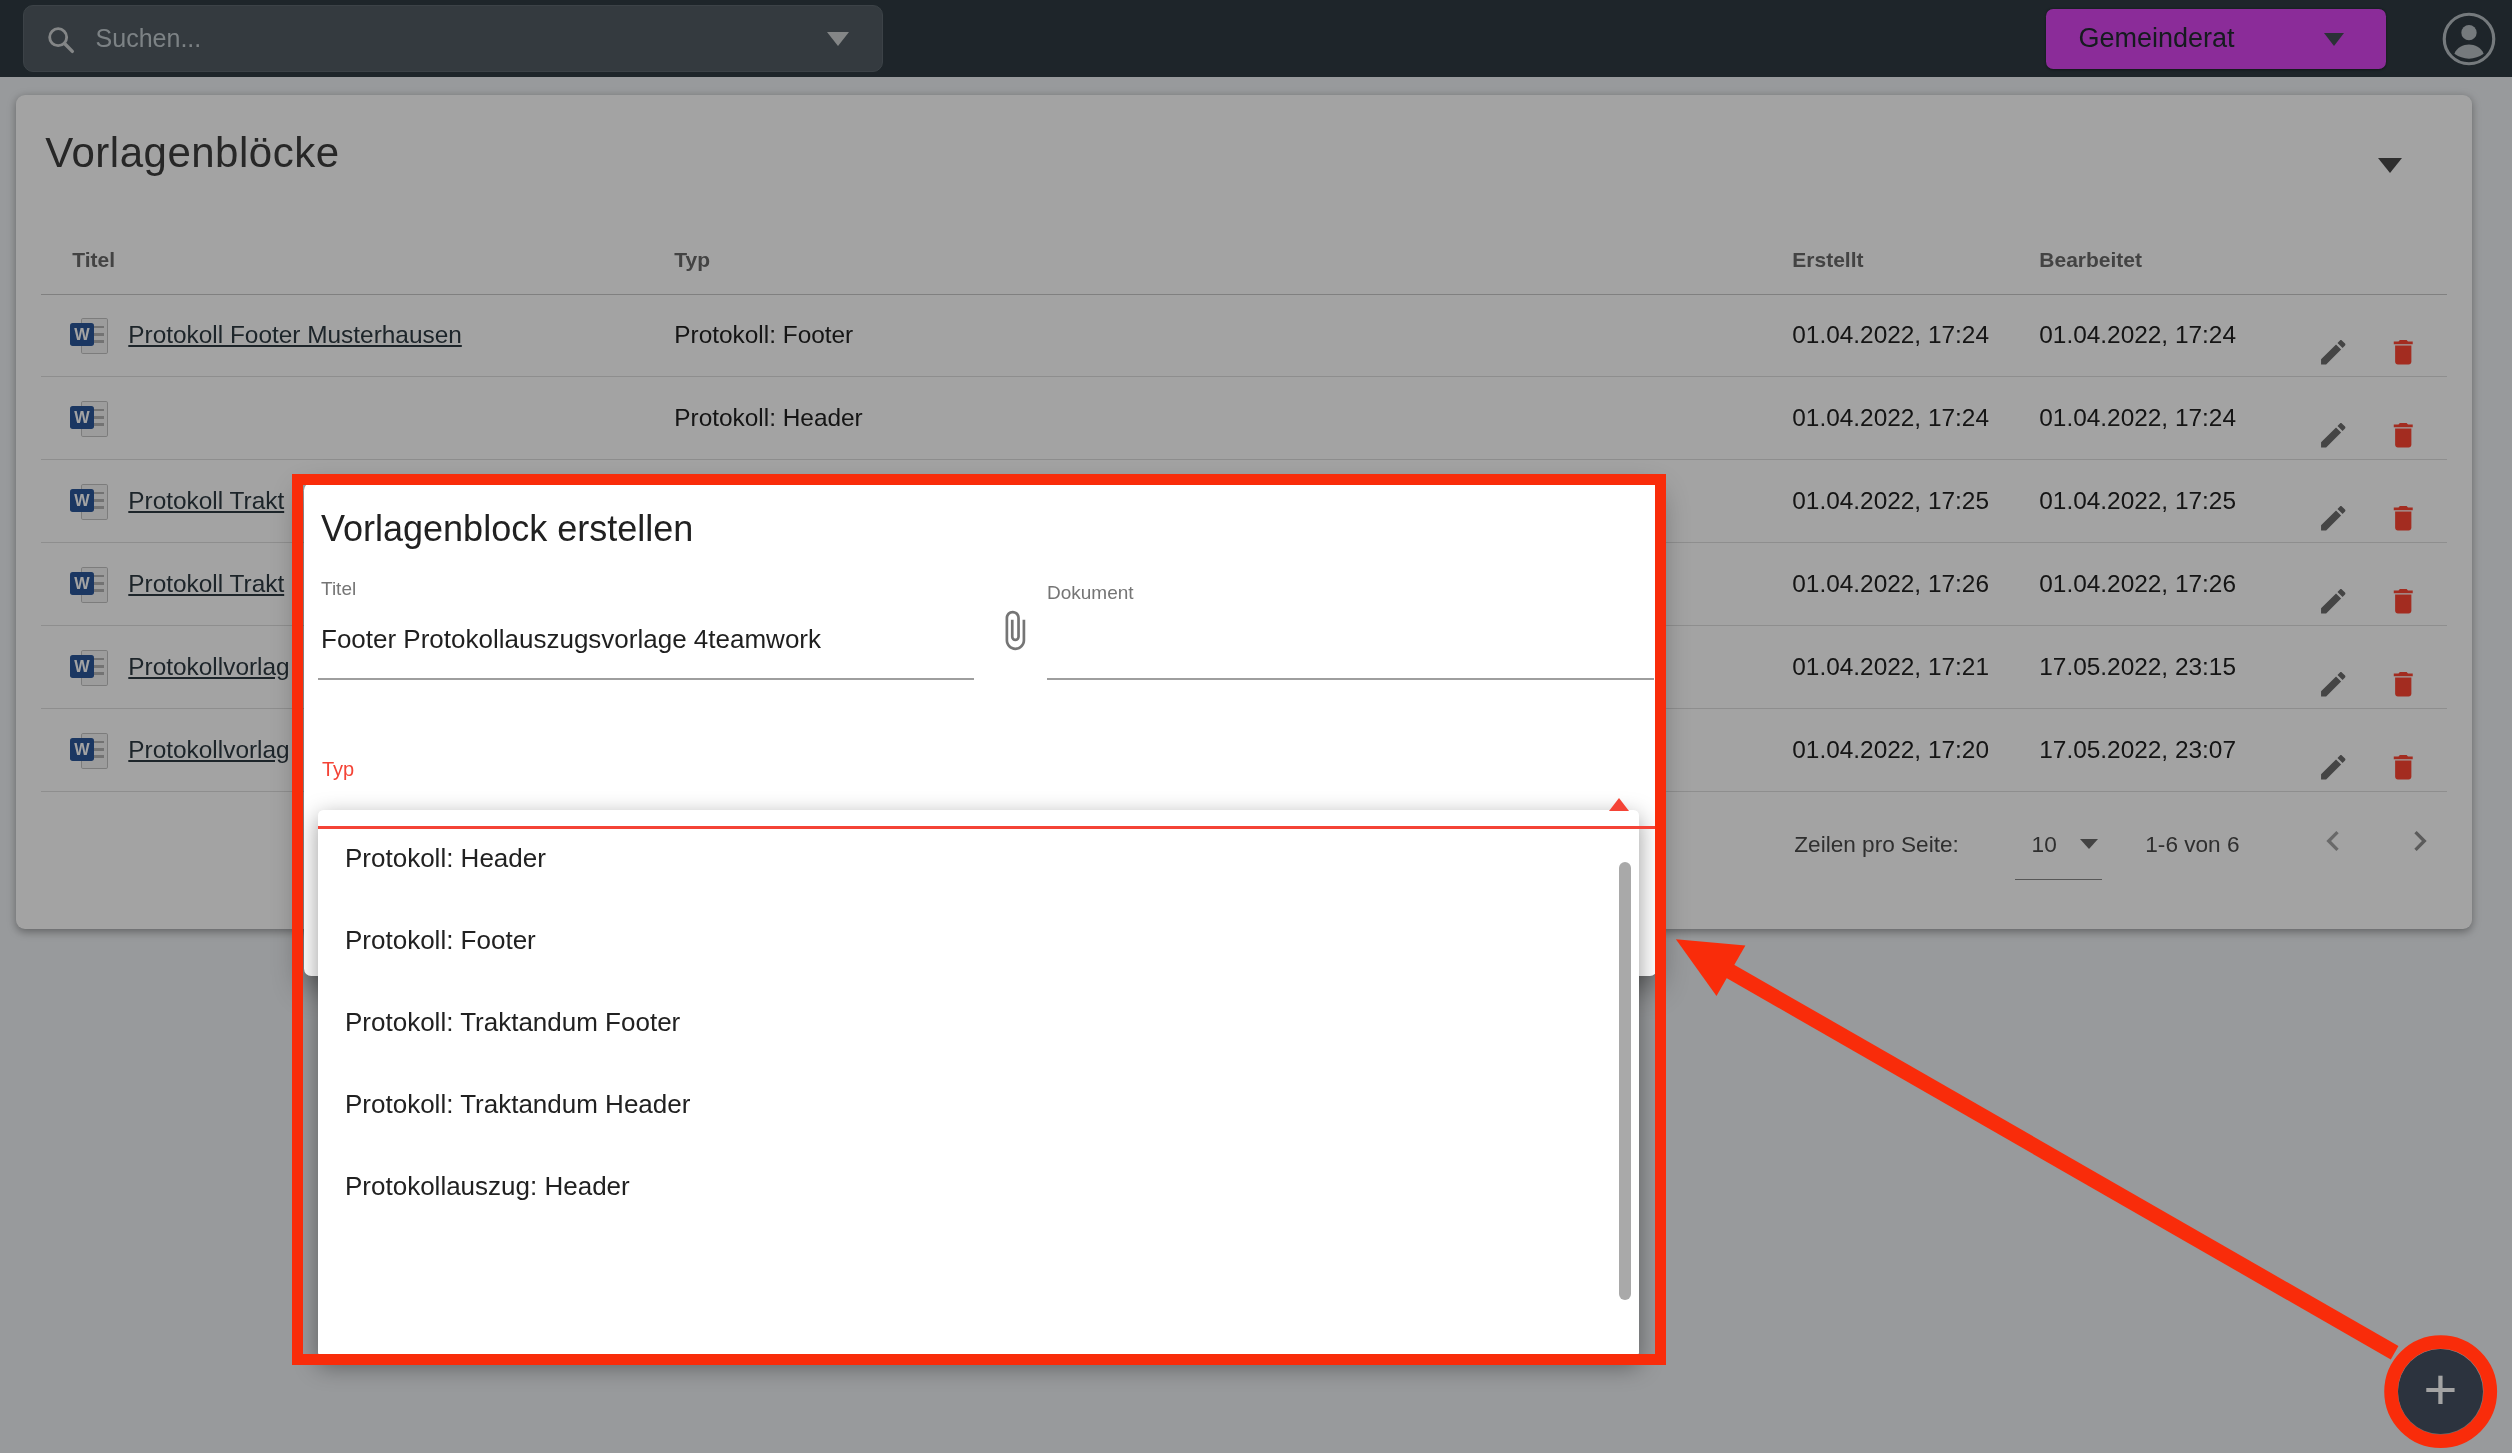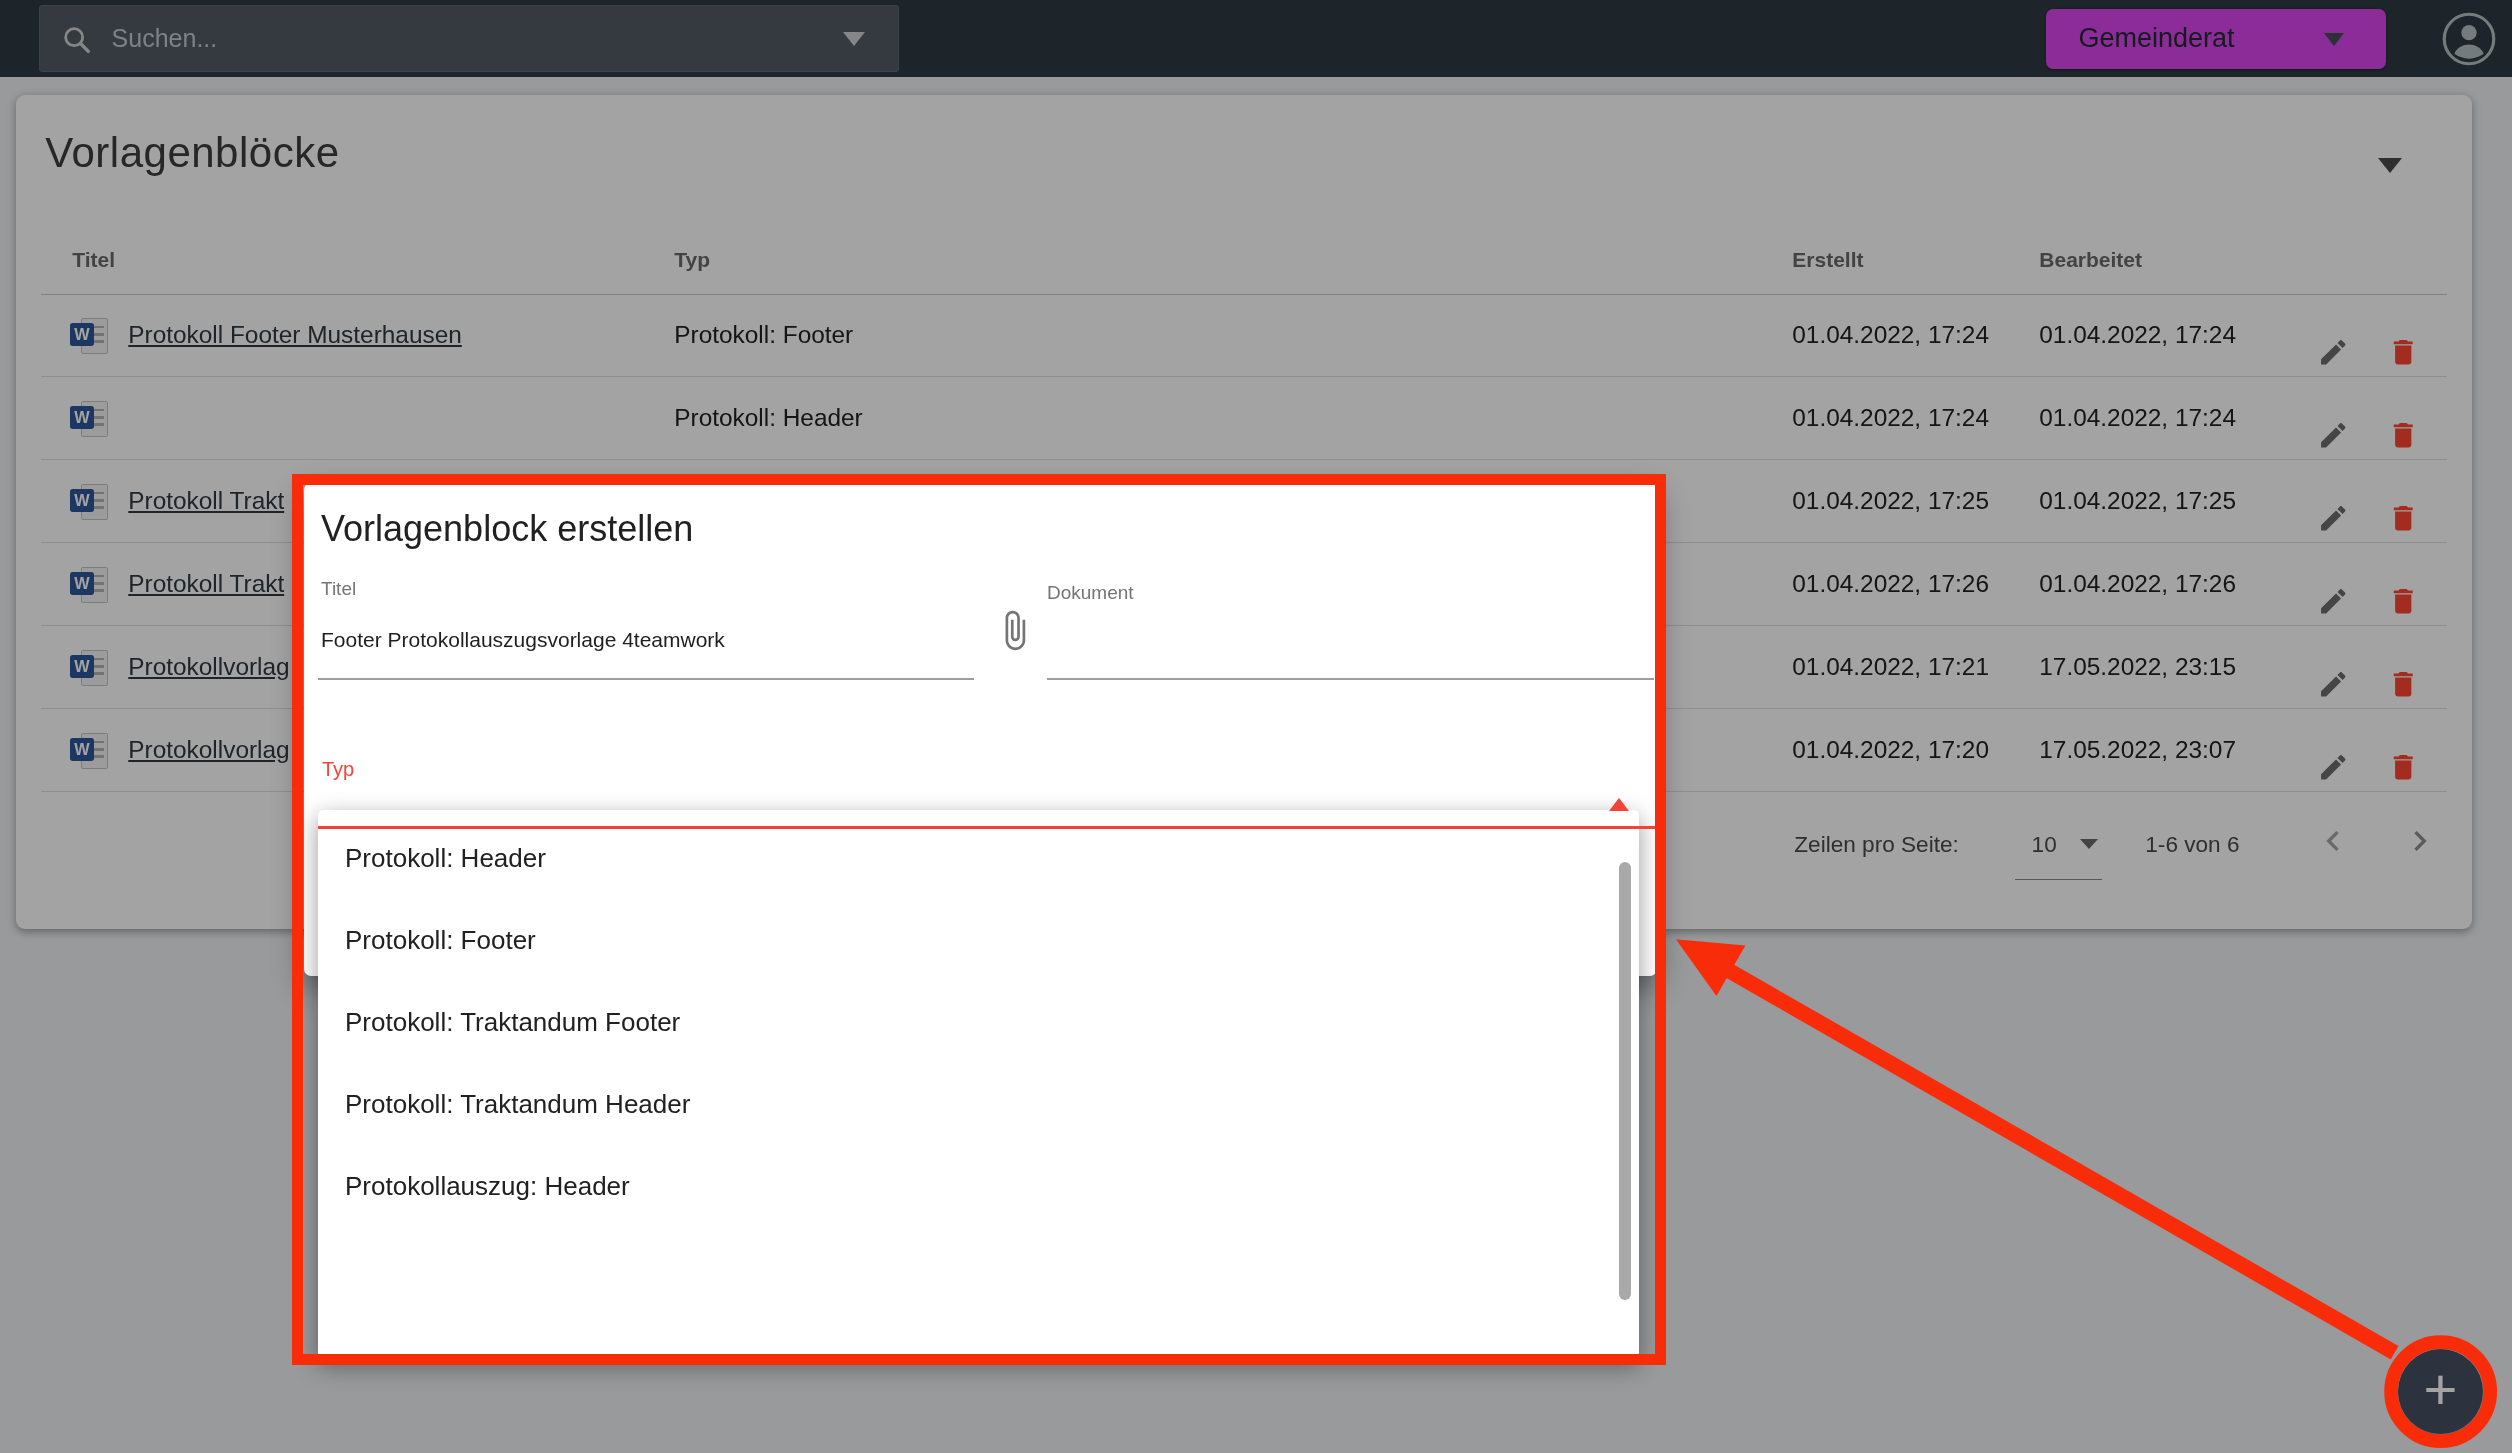--- a/index.html
+++ b/index.html
@@ -11,21 +11,21 @@
     --link:#2e3a42;
     --label:#6a6a6a;
   }
   html,body{margin:0;padding:0;}
   body{font-family:"Liberation Sans","DejaVu Sans",sans-serif;background:#eef1f4;}
   .stage{position:relative;width:2512px;height:1454px;overflow:hidden;background:#eef1f4;}
 
   
   .topbar{position:absolute;left:0;top:0;width:2512px;height:77px;background:var(--bar);z-index:5;}
   .searchbox{position:absolute;left:22.6px;top:5.4px;width:858px;height:65px;background:var(--searchbg);
-    border:0.9px solid #5e686f;border-radius:3px;margin-left:16px;}
+    border:0.9px solid #5e686f;border-radius:10px;}
   .searchbox svg{position:absolute;left:20px;top:16.3px;}
   .searchinput{position:absolute;left:70px;top:0;width:704px;height:63px;background:transparent;border:none;outline:none;
     color:#e6eaec;font-size:25px;font-family:inherit;}
   .searchinput::placeholder{color:#c3cbd0;opacity:1;}
   .caret-down{width:0;height:0;border-left:11.7px solid transparent;border-right:11.7px solid transparent;border-top:14.4px solid #cfd2d4;}
   .search-caret{position:absolute;right:32.5px;top:26px;}
   .groupbtn{position:absolute;left:2046px;top:9px;width:340px;height:60px;background:#d946ef;border-radius:7.2px;
     box-shadow:0 0.9px 2.7px rgba(0,0,0,.4);}
   .groupbtn .lbl{position:absolute;left:32.5px;top:14.4px;font-size:27px;color:#222b31;}
   .groupbtn .caret-down{position:absolute;right:42px;top:23.5px;border-top-color:#444e55;border-left-width:10.8px;border-right-width:10.8px;border-top-width:13.5px;}
@@ -72,21 +72,21 @@
   .fab .plus{position:absolute;left:0;top:0;width:85px;height:85px;text-align:center;line-height:79px;font-size:58px;color:#ffffff;font-weight:300;}
 
   
   .backdrop{position:absolute;left:0;top:0;width:2512px;height:1454px;background:rgba(0,0,0,0.36);z-index:50;}
 
   
   .dialog{position:absolute;left:304px;top:483px;width:1353px;height:493px;background:#fff;border-radius:7.2px;
     box-shadow:0 10.8px 31px rgba(0,0,0,.45);z-index:60;}
   .dlg-title{position:absolute;left:17px;top:25px;font-size:36px;color:var(--ink);}
   .fld-label{position:absolute;font-size:19px;color:#757575;}
-  .fld-input{position:absolute;background:transparent;border:none;outline:none;font-family:inherit;font-size:21px;color:#1f1f1f;padding:0;}
+  .fld-input{position:absolute;background:transparent;border:none;outline:none;font-family:inherit;font-size:26px;color:#1f1f1f;padding:0;}
   .uline{position:absolute;height:1.8px;background:#9e9e9e;}
   .lab-titel{left:17px;top:95px;}
   .in-titel{left:17px;top:135px;width:641px;height:43px;}
   .ul-titel{left:13.5px;top:195px;width:656px;}
   .clip{position:absolute;left:689px;top:126px;}
   .lab-dok{left:743px;top:99px;}
   .in-dok{left:743px;top:135px;width:578px;height:43px;}
   .ul-dok{left:743px;top:195px;width:607px;}
   .lab-typ{position:absolute;left:18px;top:275px;font-size:20px;color:var(--accent);}
   

